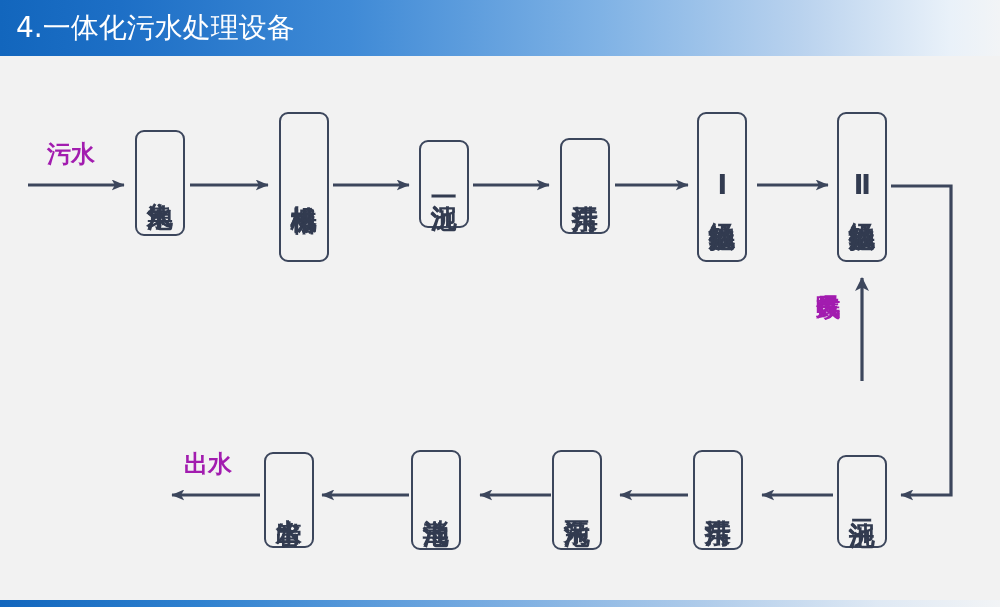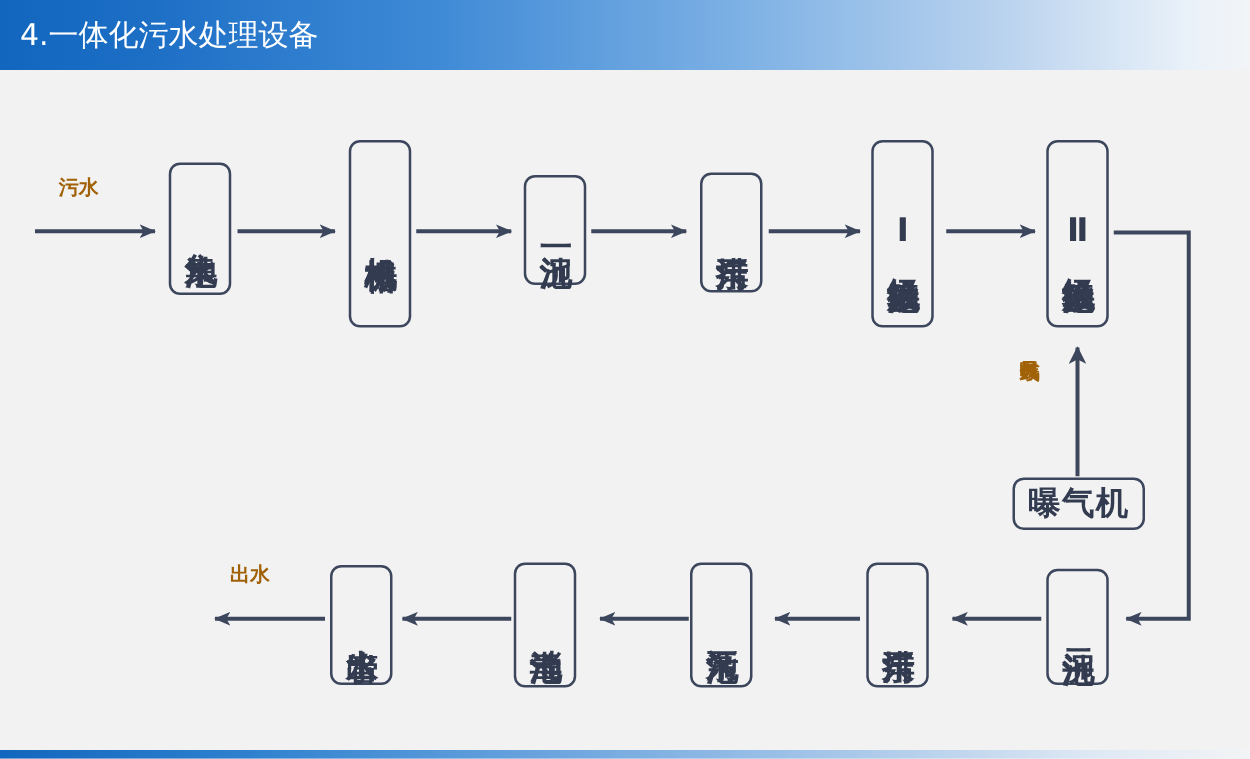--- a/index.html
+++ b/index.html
@@ -26,21 +26,21 @@
         #3f8ad6 35%,
         #7fb2e5 60%,
         #b9d2ee 80%,
         #e9f1f9 95%,
         #f2f4f6 100%);
   }
   #title-text {
     position: absolute;
     left: 16px;
     top: 2px;
-    font-size: 24px;
+    font-size: 28px;
     line-height: 52px;
     color: #ffffff;
     letter-spacing: 0px;
     white-space: nowrap;
     font-family: "DejaVu Sans", "Liberation Sans", sans-serif;
     text-align: center;
   }
 
   
   #bottom-bar {
@@ -95,22 +95,22 @@
     text-orientation: upright;
     letter-spacing: 1px;
   }
   .node.horiz .lbl {
     letter-spacing: 1px;
   }
 
   
   .flabel {
     position: absolute;
-    color: #a16207;
-    font-size: 16px;
+    color: #a21caf;
+    font-size: 24px;
     font-weight: bold;
     line-height: 1.05;
     white-space: pre-line;
     font-family: "DejaVu Sans", "Liberation Sans", sans-serif;
   }
   .flabel.vert {
     writing-mode: vertical-rl;
     text-orientation: upright;
     letter-spacing: 0px;
   }
@@ -190,23 +190,20 @@
   </div>
 
   <div class="node vert" style="left:697px; top:56px;  width:50px;  height:150px;">
     <span class="lbl">Ⅰ级接触池</span>
   </div>
 
   <div class="node vert" style="left:837px; top:56px;  width:50px;  height:150px;">
     <span class="lbl">Ⅱ级接触池</span>
   </div>
 
-  <div class="node horiz" style="left:810px; top:326px; width:106px; height:42px;">
-    <span class="lbl">曝气机</span>
-  </div>
 
   <div class="node vert" style="left:837px; top:399px; width:50px;  height:93px;">
     <span class="lbl">二沉池</span>
   </div>
 
   <div class="node vert" style="left:693px; top:394px; width:50px;  height:100px;">
     <span class="lbl">排污泵</span>
   </div>
 
   <div class="node vert" style="left:552px; top:394px; width:50px;  height:100px;">

